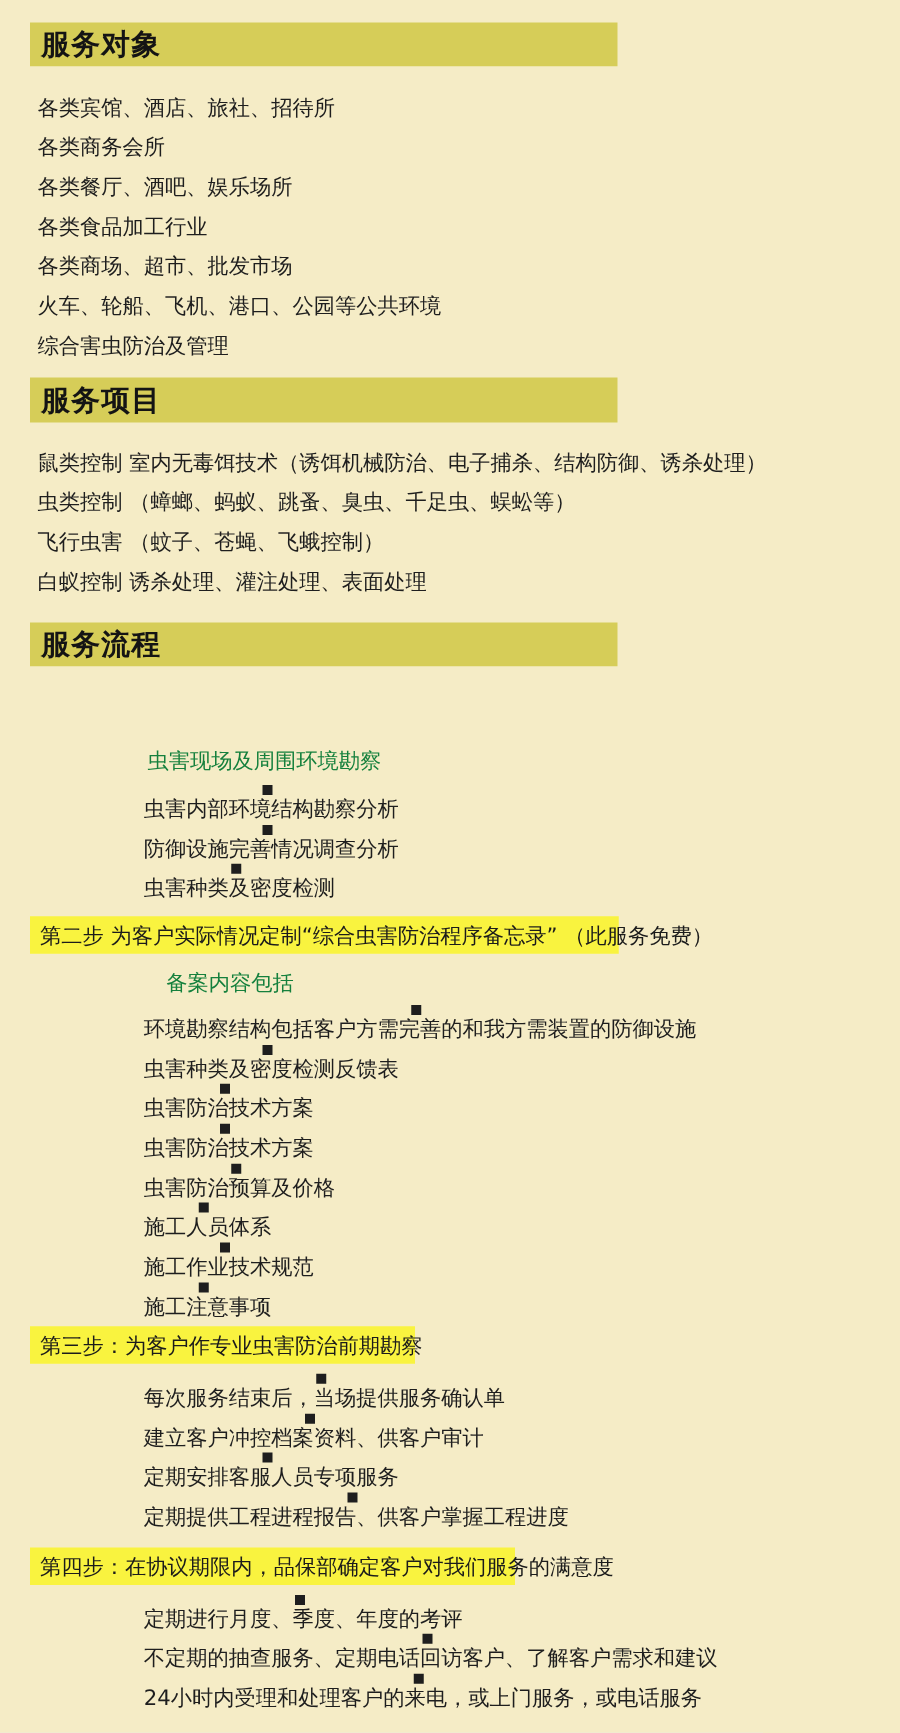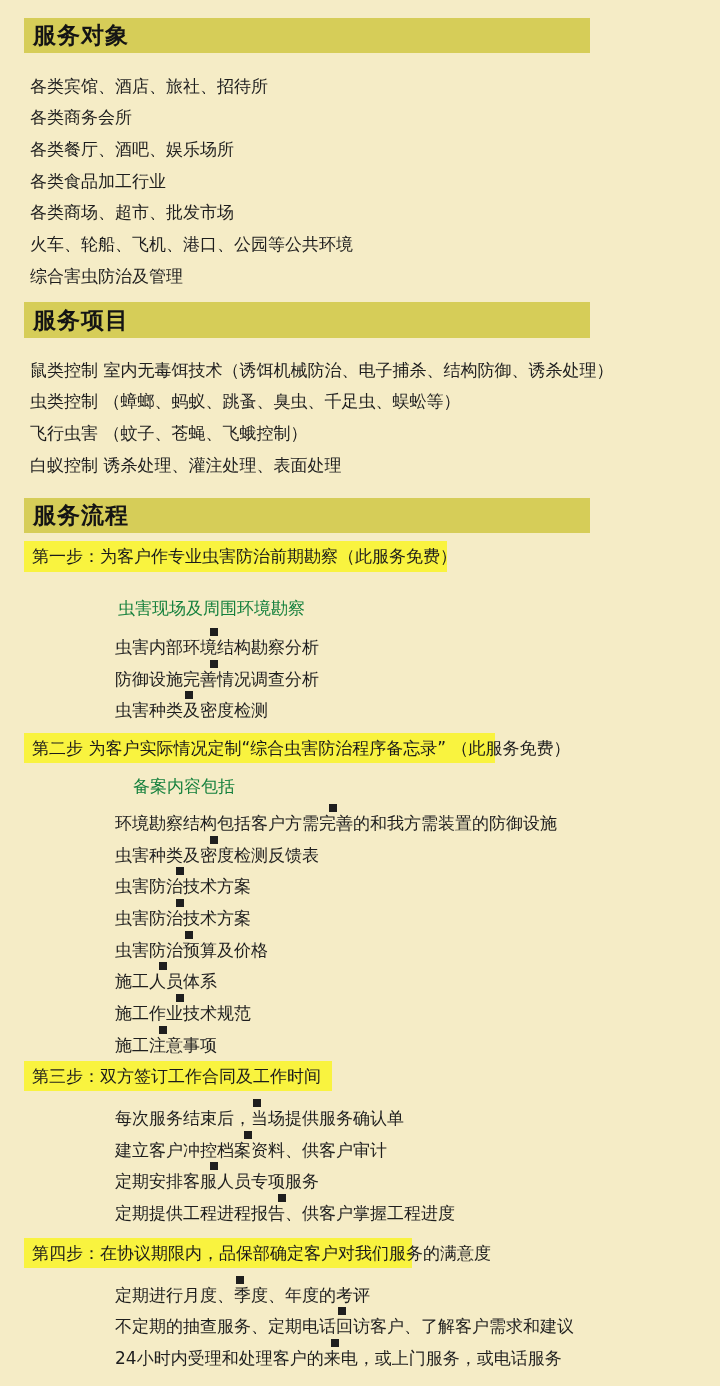--- a/index.html
+++ b/index.html
@@ -11,21 +11,21 @@
     position: relative;
     width: 720px;
     height: 1386px;
     background: #F5ECC6;
     color: #1E1E1E;
     overflow: hidden;
   }
   .sec-bar {
     position: absolute;
     left: 24px;
-    width: 566px;
+    width: 470px;
     height: 35px;
     background: #D6CD58;
     display: flex;
     align-items: center;
   }
   .sec-title {
     font-size: 23px;
     font-weight: 700;
     color: #141414;
     padding-left: 9px;
@@ -104,23 +104,20 @@
   </div>
   <div class="plain-item" style="top:354px">鼠类控制 室内无毒饵技术（诱饵机械防治、电子捕杀、结构防御、诱杀处理）</div>
   <div class="plain-item" style="top:385px">虫类控制 （蟑螂、蚂蚁、跳蚤、臭虫、千足虫、蜈蚣等）</div>
   <div class="plain-item" style="top:417px">飞行虫害 （蚊子、苍蝇、飞蛾控制）</div>
   <div class="plain-item" style="top:449px">白蚁控制 诱杀处理、灌注处理、表面处理</div>
 
   <div class="sec-bar" style="top:498px">
     <span class="sec-title">服务流程</span>
   </div>
 
-  <div class="step-bar" style="top:541px;width:423px;height:31px">
-    <span class="step-label">第一步：为客户作专业虫害防治前期勘察（此服务免费）</span>
-  </div>
   <div class="intro-line" style="top:592px;left:118px">虫害现场及周围环境勘察</div>
   <div class="bullet-line" style="top:628px">
     <span class="bullet-sq"></span>
     <span>虫害内部环境结构勘察分析</span>
   </div>
   <div class="bullet-line" style="top:660px">
     <span class="bullet-sq"></span>
     <span>防御设施完善情况调查分析</span>
   </div>
   <div class="bullet-line" style="top:691px">
@@ -159,21 +156,21 @@
   <div class="bullet-line" style="top:994px">
     <span class="bullet-sq"></span>
     <span>施工作业技术规范</span>
   </div>
   <div class="bullet-line" style="top:1026px">
     <span class="bullet-sq"></span>
     <span>施工注意事项</span>
   </div>
 
   <div class="step-bar" style="top:1061px;width:308px;height:30px">
-    <span class="step-label">第三步：双方签订工作合同及工作时间</span>
+    <span class="step-label">第三步：为客户作专业虫害防治前期勘察</span>
   </div>
   <div class="bullet-line" style="top:1099px">
     <span class="bullet-sq"></span>
     <span>每次服务结束后，当场提供服务确认单</span>
   </div>
   <div class="bullet-line" style="top:1131px">
     <span class="bullet-sq"></span>
     <span>建立客户冲控档案资料、供客户审计</span>
   </div>
   <div class="bullet-line" style="top:1162px">

